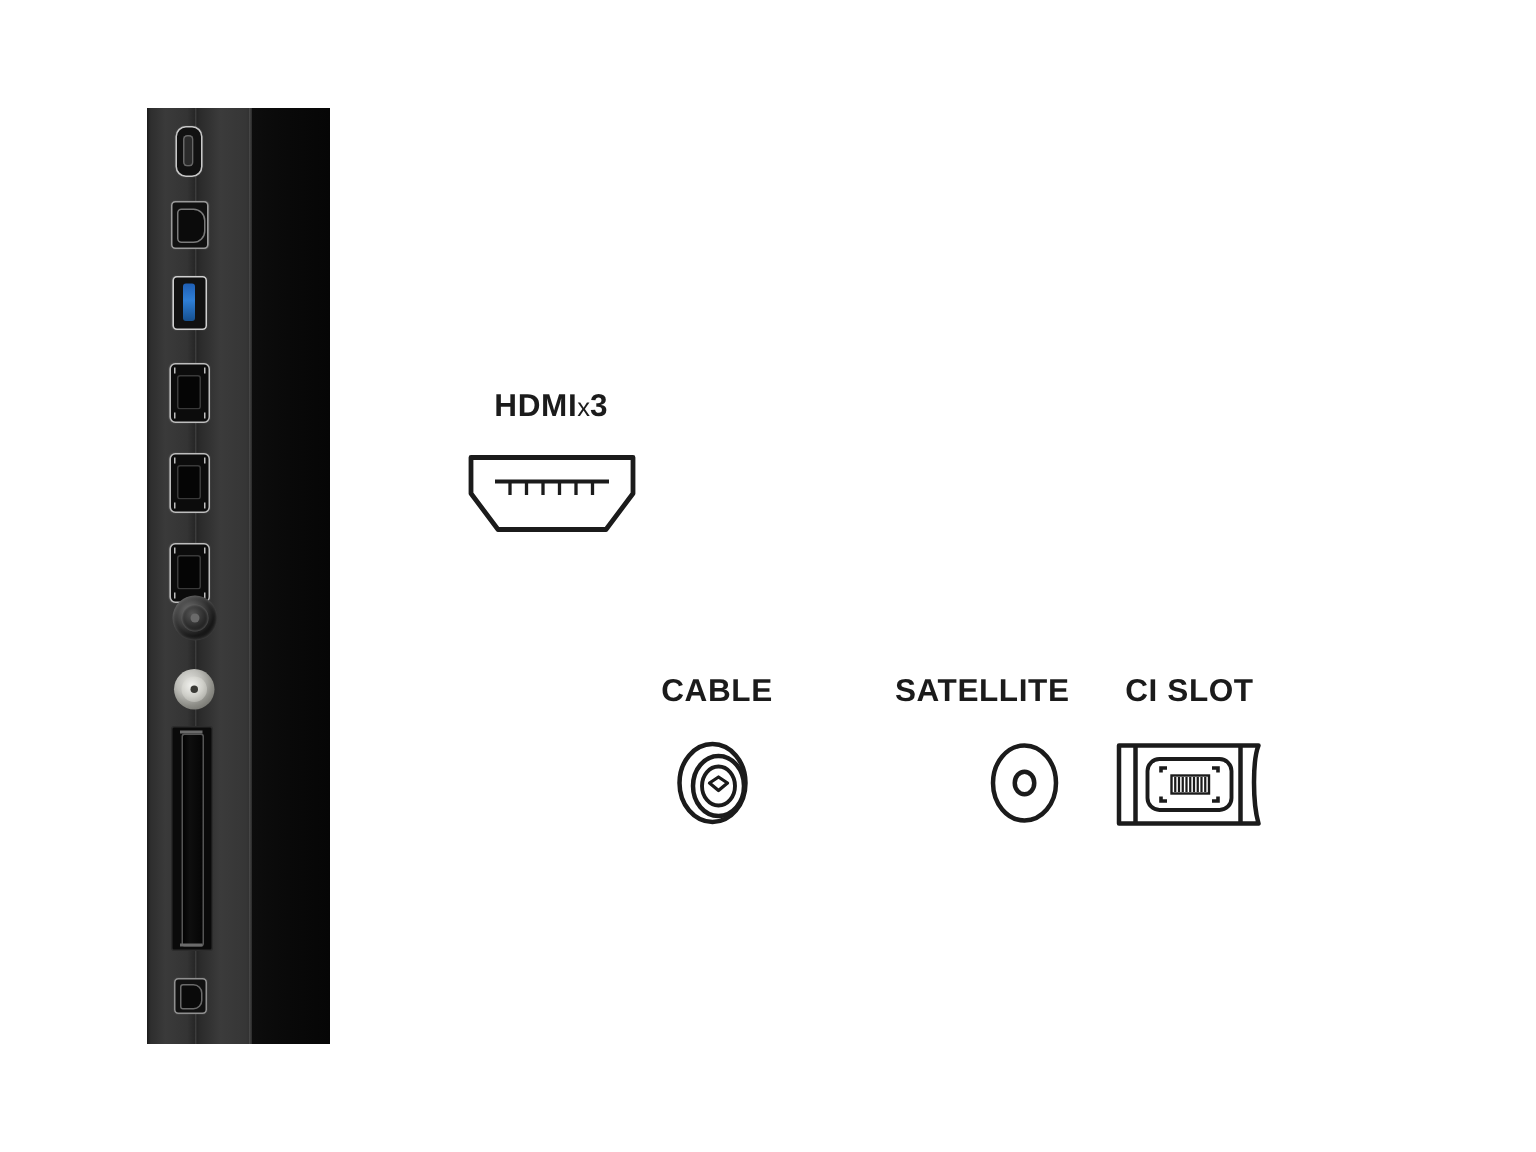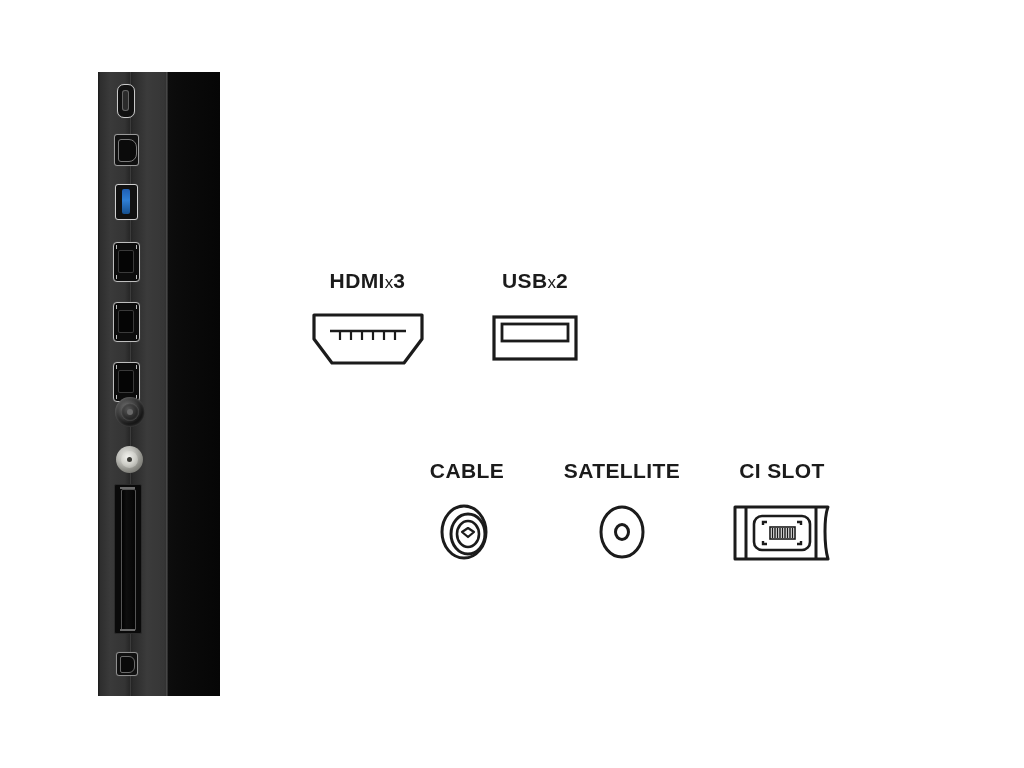--- a/index.html
+++ b/index.html
@@ -228,37 +228,36 @@
     top: 260px;
     width: 680px;
     height: 340px;
   }
 
   .legend-row {
     position: absolute;
     display: flex;
   }
   .row-1 { left: 0; top: 0; }
-  .row-2 { left: 112px; top: 190px; }
+  .row-2 { left: 123px; top: 190px; }
 
   .legend-item {
     display: flex;
     flex-direction: column;
     align-items: center;
   }
   .legend-item .lbl {
     font-family: "Liberation Sans", sans-serif;
     font-weight: bold;
     font-size: 21px;
     letter-spacing: 0.4px;
     color: #1b1b1b;
     white-space: nowrap;
     line-height: 1;
     margin-bottom: 18px;
-    margin-top: 10px;
   }
   .legend-item .lbl .mult {
     font-weight: normal;
     font-size: 17px;
     letter-spacing: 0;
   }
   .legend-item .lbl .cnt {
     font-weight: bold;
     font-size: 21px;
   }
@@ -268,21 +267,21 @@
     justify-content: center;
     height: 80px;
   }
 
   
   .w-hdmi     { width: 175px; }
   .w-usb      { width: 160px; }
   .w-lan      { width: 150px; }
   .w-optical  { width: 160px; }
   .w-cable    { width: 150px; }
-  .w-sat      { width: 160px; }
+  .w-sat      { width: 160px; align-items: flex-end; }
   .w-cislot   { width: 160px; }
 </style>
 </head>
 <body>
 
 <div id="stage">
 
   <div class="tv-photo">
     <div class="tv-body"></div>
     <div class="seam s1"></div>
@@ -364,29 +363,20 @@
             <line x1="32" y1="22" x2="32" y2="31" stroke="#1b1b1b" stroke-width="2.2"></line>
             <line x1="43" y1="22" x2="43" y2="31" stroke="#1b1b1b" stroke-width="2.2"></line>
             <line x1="54" y1="22" x2="54" y2="31" stroke="#1b1b1b" stroke-width="2.2"></line>
             <line x1="65" y1="22" x2="65" y2="31" stroke="#1b1b1b" stroke-width="2.2"></line>
             <line x1="76" y1="22" x2="76" y2="31" stroke="#1b1b1b" stroke-width="2.2"></line>
             <line x1="87" y1="22" x2="87" y2="31" stroke="#1b1b1b" stroke-width="2.2"></line>
           </svg>
         </div>
       </div>
 
-      <div class="legend-item w-usb">
-        <div class="lbl"><span>USB</span><span class="mult">x</span><span class="cnt">2</span></div>
-        <div class="icon-box">
-          <svg width="92" height="58" viewBox="0 0 92 58" fill="none">
-            <rect x="5" y="8" width="82" height="42" stroke="#1b1b1b" stroke-width="3.2" fill="#fff"></rect>
-            <rect x="13" y="15" width="66" height="17" stroke="#1b1b1b" stroke-width="2.8" fill="#fff"></rect>
-          </svg>
-        </div>
-      </div>
 
 
 
     </div>
 
     <div class="legend-row row-2">
 
       <div class="legend-item w-cable">
         <div class="lbl"><span>CABLE</span></div>
         <div class="icon-box">

